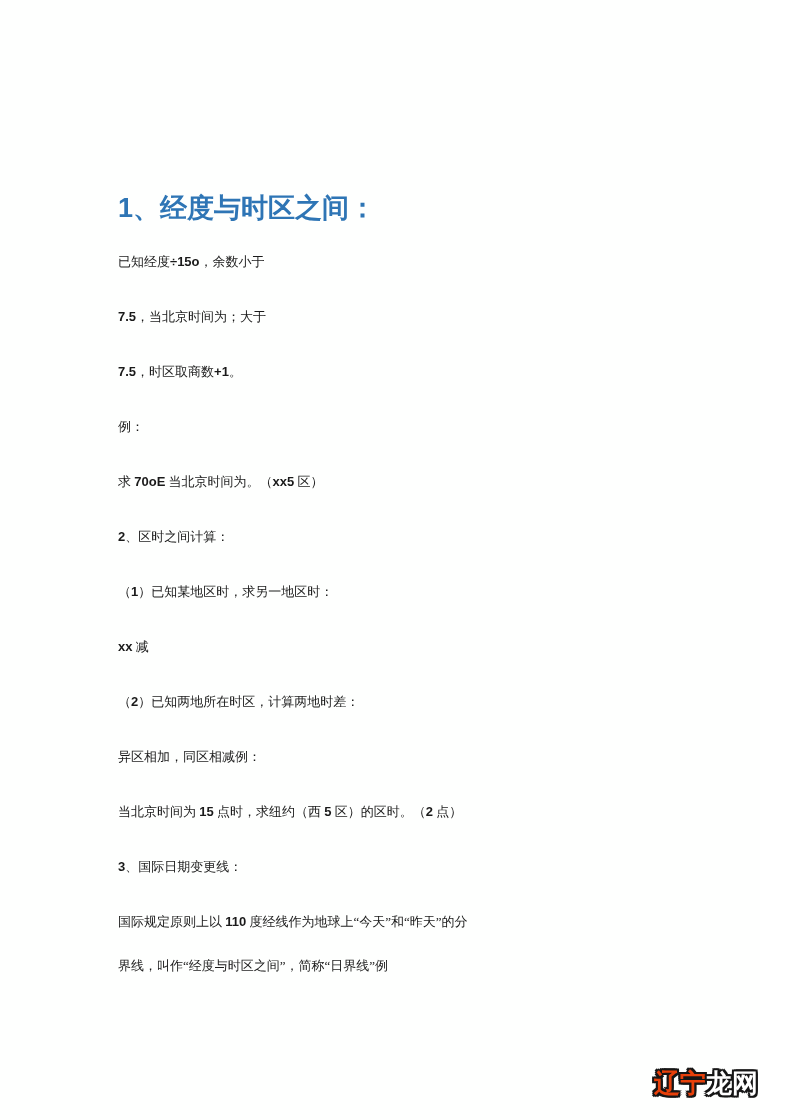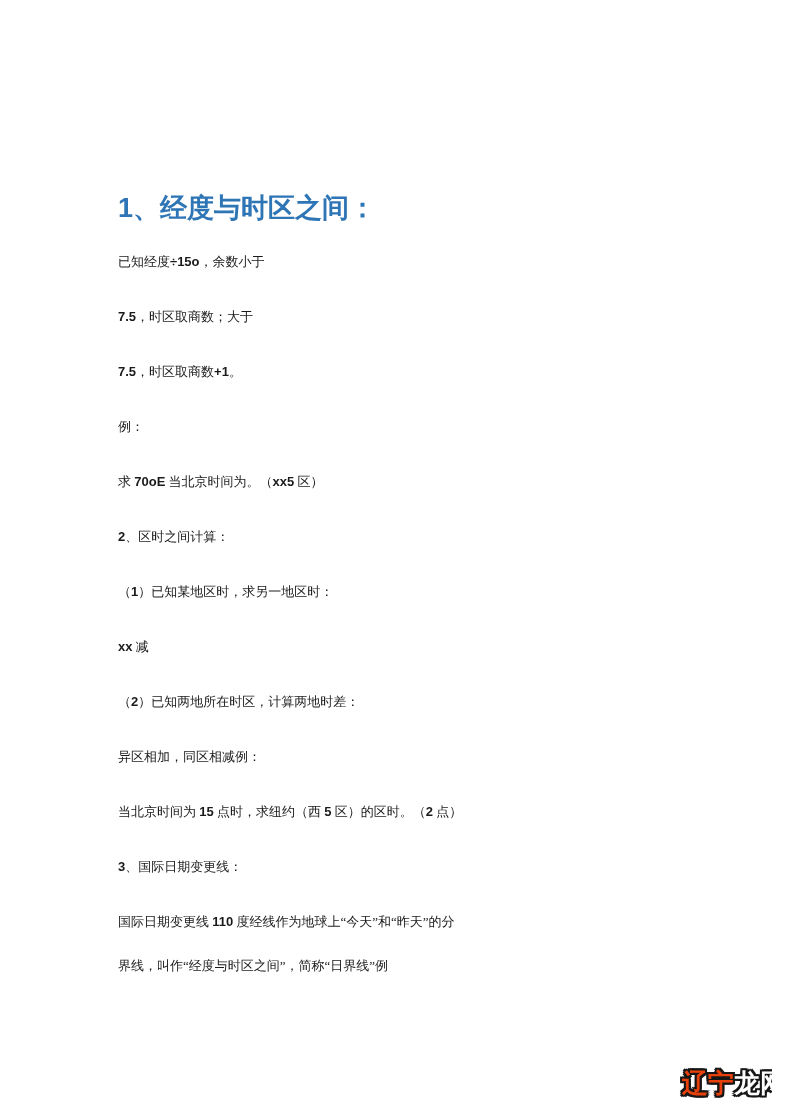--- a/index.html
+++ b/index.html
@@ -7,21 +7,20 @@
     padding: 0;
     background: #ffffff;
   }
   .page {
     position: relative;
     width: 760px;
     height: 1120px;
     background: #fefffe;
     overflow: hidden;
     font-family: "Liberation Serif", "DejaVu Serif", serif;
-    padding-left: 12px;
   }
   .content {
     position: absolute;
     left: 118px;
     top: 190px;
     width: 580px;
   }
   .doc-heading {
     font-family: "Liberation Sans", "DejaVu Sans", sans-serif;
     font-size: 27px;
@@ -55,42 +54,42 @@
     line-height: 30px;
     font-weight: 700;
     letter-spacing: 0px;
     white-space: nowrap;
     text-shadow:
       -2px -2px 0 #161616,  2px -2px 0 #161616,
       -2px  2px 0 #161616,  2px  2px 0 #161616,
       -2px  0   0 #161616,  2px  0   0 #161616,
        0   -2px 0 #161616,  0    2px 0 #161616;
   }
-  .wm-red   { color: #E8400A; margin-left: 28px; }
+  .wm-red   { color: #E8400A; }
   .wm-white { color: #ffffff; margin-top: 24px; }
 </style>
 </head>
 <body>
 
 <div class="page">
   <div class="content">
     <h1 class="doc-heading" style="color: rgb(46, 117, 181);">1、经度与时区之间：</h1>
     <div>
         <p class="para"><span class="seg">已知经度</span><span class="seg seg-bold">÷15o</span><span class="seg">，余数小于</span></p>
-        <p class="para"><span class="seg seg-bold">7.5</span><span class="seg">，时区取商数；大于</span></p>
+        <p class="para"><span class="seg seg-bold">7.5</span><span class="seg">，当北京时间为；大于</span></p>
         <p class="para"><span class="seg seg-bold">7.5</span><span class="seg">，时区取商数</span><span class="seg seg-bold">+1</span><span class="seg">。</span></p>
         <p class="para"><span class="seg">例：</span></p>
         <p class="para"><span class="seg">求 </span><span class="seg seg-bold">70oE</span><span class="seg"> 当北京时间为。（</span><span class="seg seg-bold">xx5</span><span class="seg"> 区）</span></p>
         <p class="para"><span class="seg seg-bold">2</span><span class="seg">、区时之间计算：</span></p>
         <p class="para"><span class="seg">（</span><span class="seg seg-bold">1</span><span class="seg">）已知某地区时，求另一地区时：</span></p>
         <p class="para"><span class="seg seg-bold">xx</span><span class="seg"> 减</span></p>
         <p class="para"><span class="seg">（</span><span class="seg seg-bold">2</span><span class="seg">）已知两地所在时区，计算两地时差：</span></p>
         <p class="para"><span class="seg">异区相加，同区相减例：</span></p>
         <p class="para"><span class="seg">当北京时间为 </span><span class="seg seg-bold">15</span><span class="seg"> 点时，求纽约（西 </span><span class="seg seg-bold">5</span><span class="seg"> 区）的区时。（</span><span class="seg seg-bold">2</span><span class="seg"> 点）</span></p>
         <p class="para"><span class="seg seg-bold">3</span><span class="seg">、国际日期变更线：</span></p>
-        <p class="para"><span class="seg">国际日期变更线 </span><span class="seg seg-bold">110</span><span class="seg"> 度经线作为地球上“今天”和“昨天”的分</span><br><span class="seg">界线，叫作“经度与时区之间”，简称“日界线”例</span></p>
+        <p class="para"><span class="seg">国际规定原则上以 </span><span class="seg seg-bold">110</span><span class="seg"> 度经线作为地球上“今天”和“昨天”的分</span><br><span class="seg">界线，叫作“经度与时区之间”，简称“日界线”例</span></p>
       </div>
   </div>
 
   <div class="watermark">
     <span class="wm-red" style="color: rgb(232, 64, 10);">辽宁</span><span class="wm-white" style="color: rgb(255, 255, 255);">龙网</span>
   </div>
 </div>
 
 </body></html>

